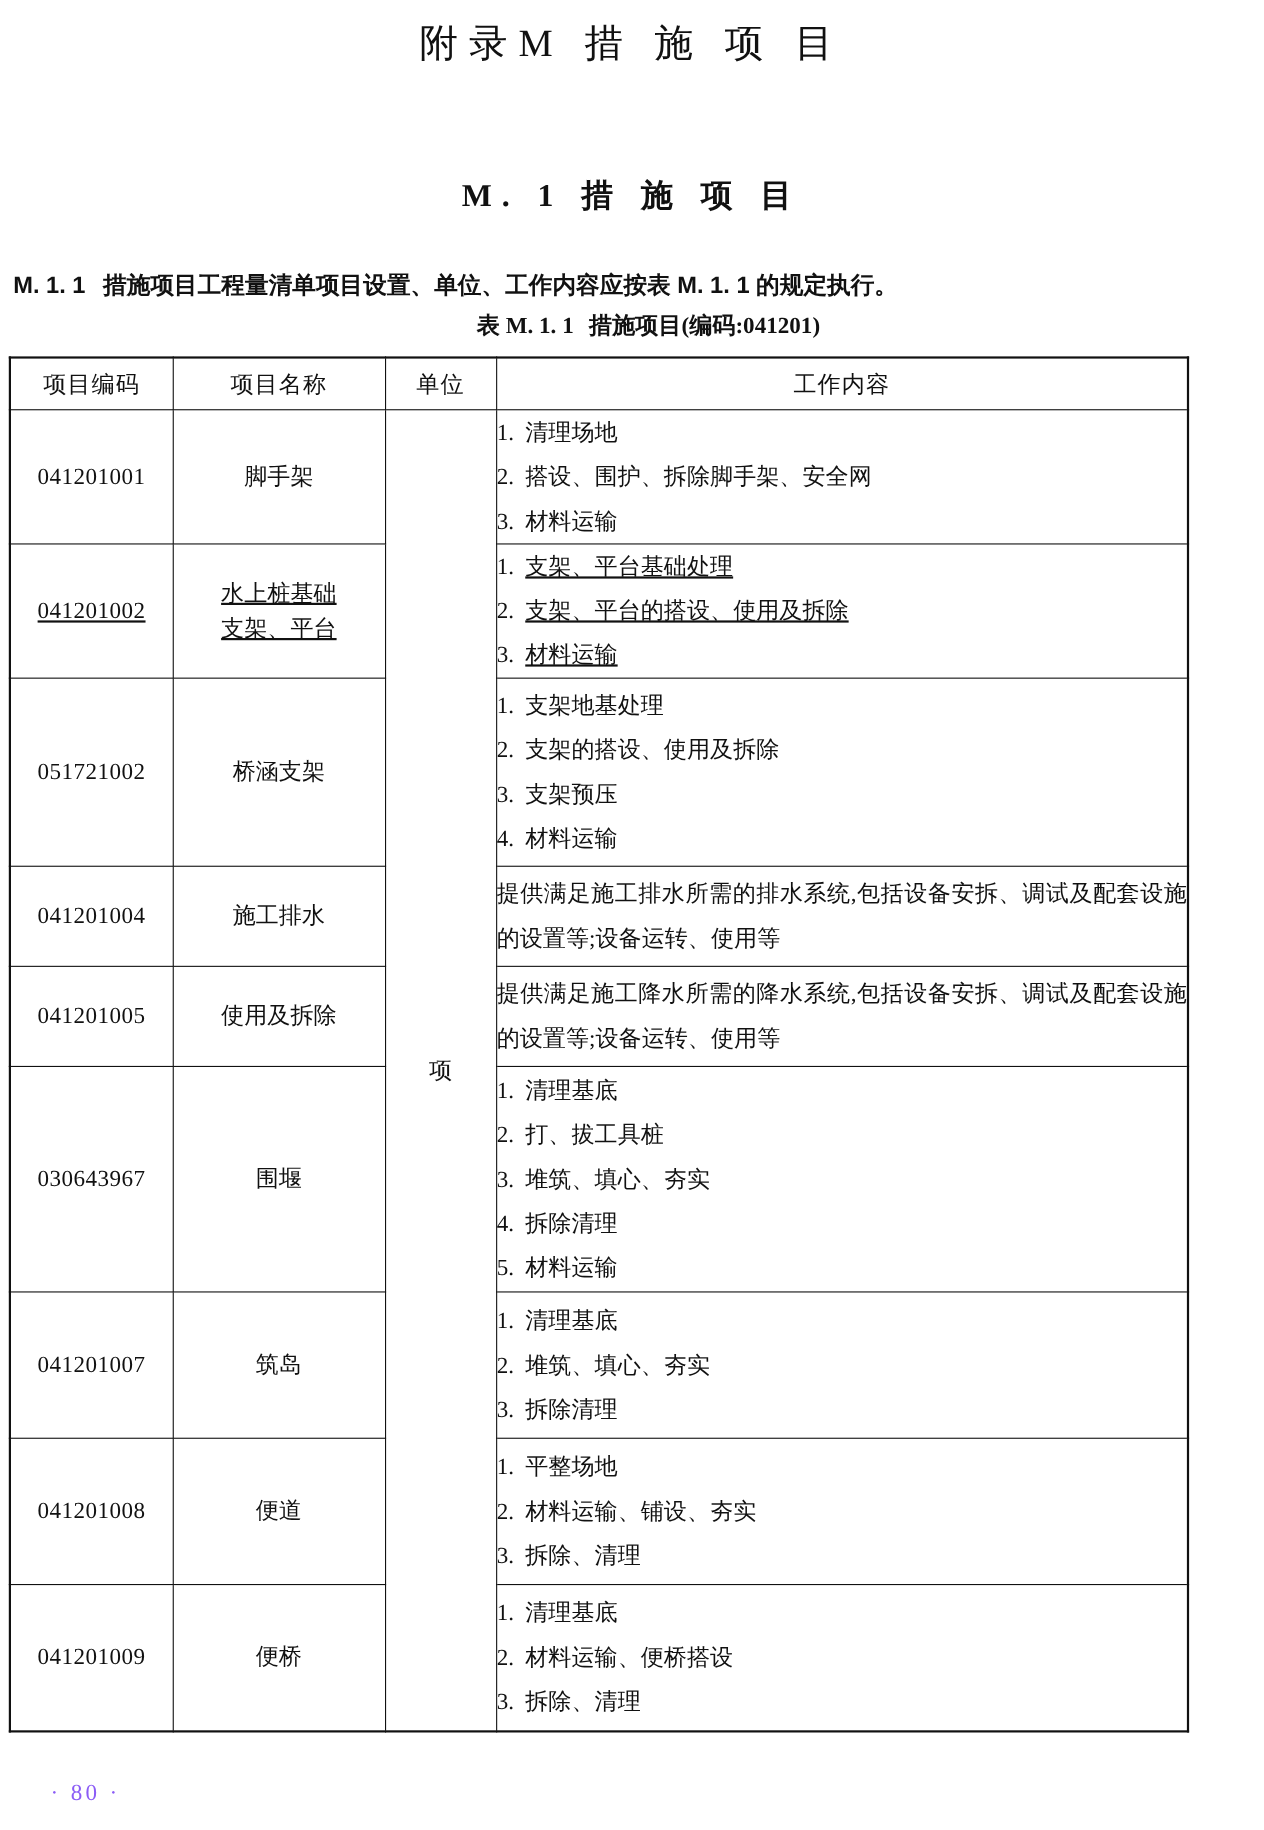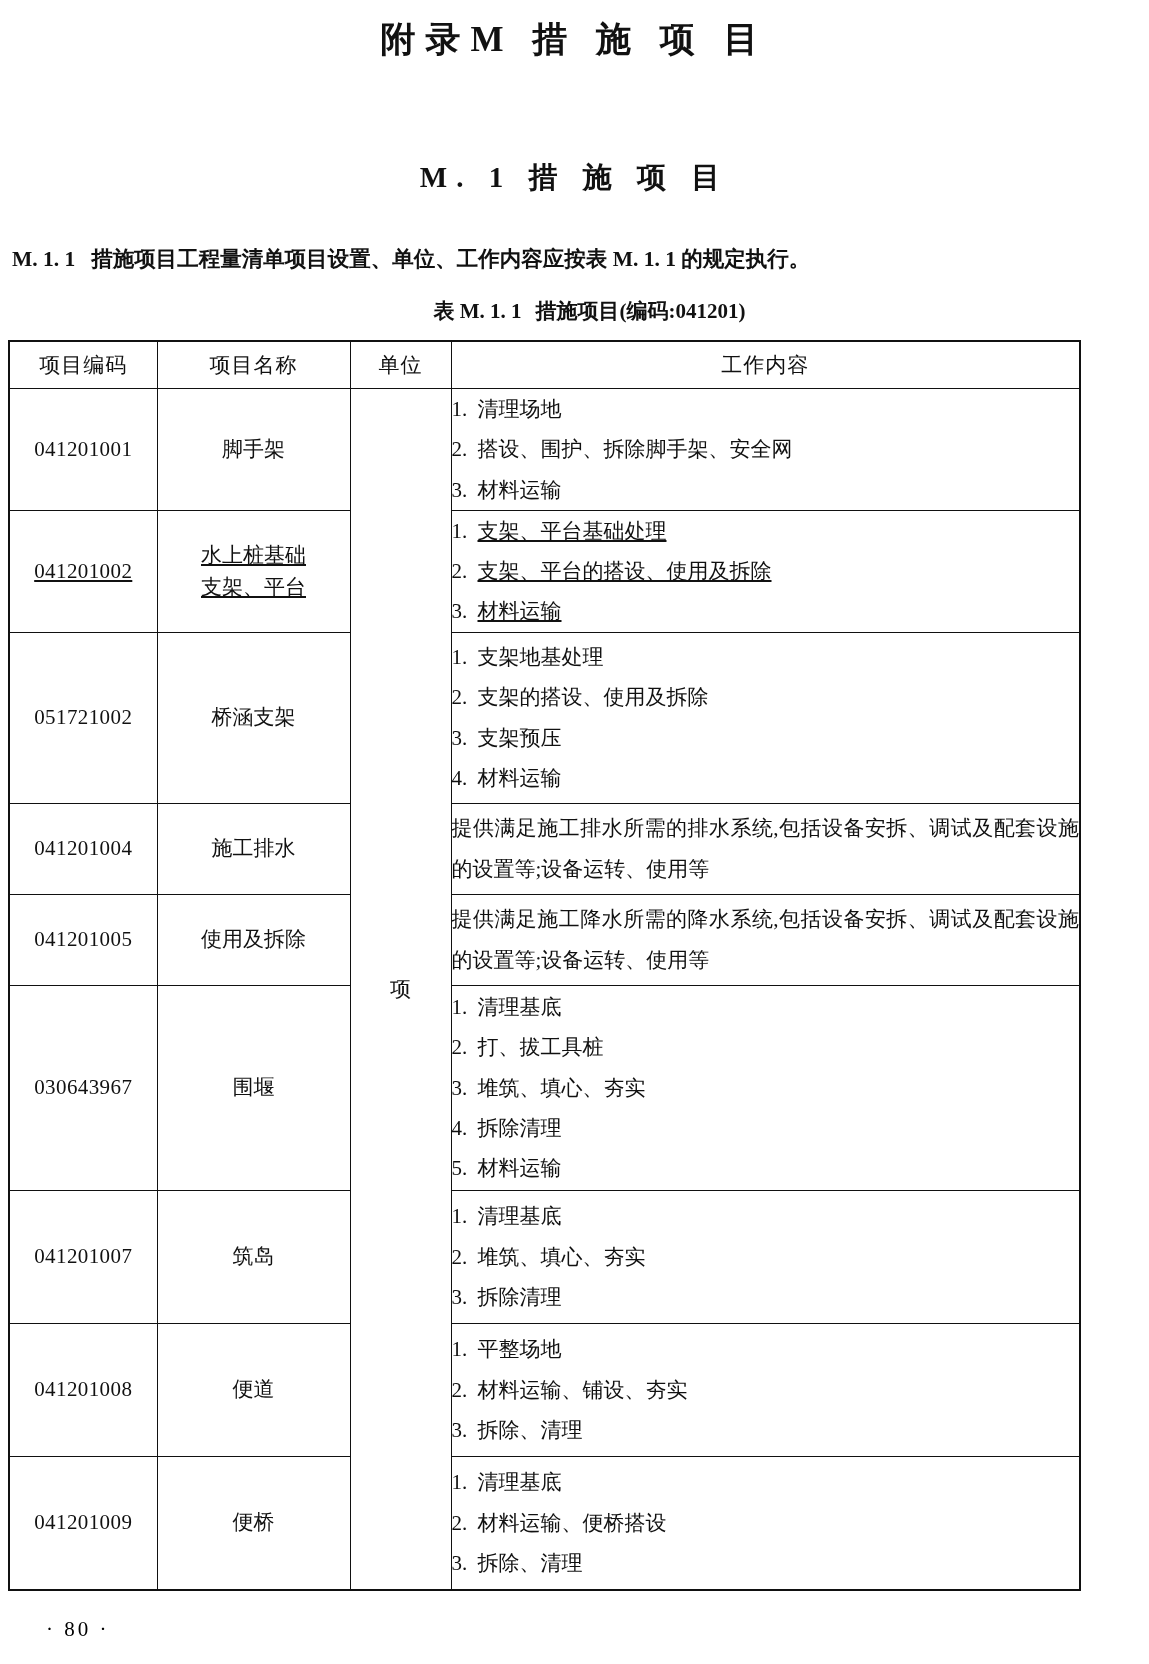--- a/index.html
+++ b/index.html
@@ -19,21 +19,21 @@
     width: 1149px;
     height: 1664px;
     position: relative;
     box-sizing: border-box;
   }
 
   
   .appendix-title {
     text-align: center;
     font-size: 35px;
-    font-weight: bold;
+    font-weight: normal;
     letter-spacing: 10px;
     margin: 0;
     padding-top: 16px;
     font-family: "Liberation Serif", "DejaVu Serif", serif;
   }
   .section-title {
     text-align: center;
     font-size: 29px;
     font-weight: bold;
     letter-spacing: 9px;
@@ -45,34 +45,34 @@
   
   .clause {
     margin: 0;
     padding-top: 48px;
     padding-left: 12px;
     padding-right: 12px;
     font-size: 21.5px;
     font-weight: bold;
     line-height: 1.25;
     white-space: nowrap;
-    font-family: Liberation Serif, serif;
+    font-family: Liberation Sans, sans-serif;
   }
   .clause .clause-no {
     margin-right: 16px;
   }
 
   
   .table-caption {
     text-align: center;
     font-size: 21px;
     font-weight: bold;
-    margin: 15px;
+    margin: 0;
     padding-top: 9px;
-    padding-bottom: 0;
+    padding-bottom: 14px;
     padding-left: 30px;
   }
   .table-caption .cap-no { margin-right: 14px; }
 
   
   .tbl-wrap {
     padding: 0 8px 0 8px;
   }
   table.spec {
     border-collapse: collapse;
@@ -148,21 +148,21 @@
   tr.r8 td { height: 132px; }
   tr.r9 td { height: 132px; }
 
   
   .footer {
     position: absolute;
     left: 46px;
     bottom: 22px;
     font-size: 21px;
     letter-spacing: 3px;
-    color: #000000;
+    color: #8b5cf6;
   }
 </style>
 </head>
 <body>
 
 <div class="page">
 
   <h1 class="appendix-title">附录M  措 施 项 目</h1>
 
   <h2 class="section-title">M. 1   措 施 项 目</h2>

